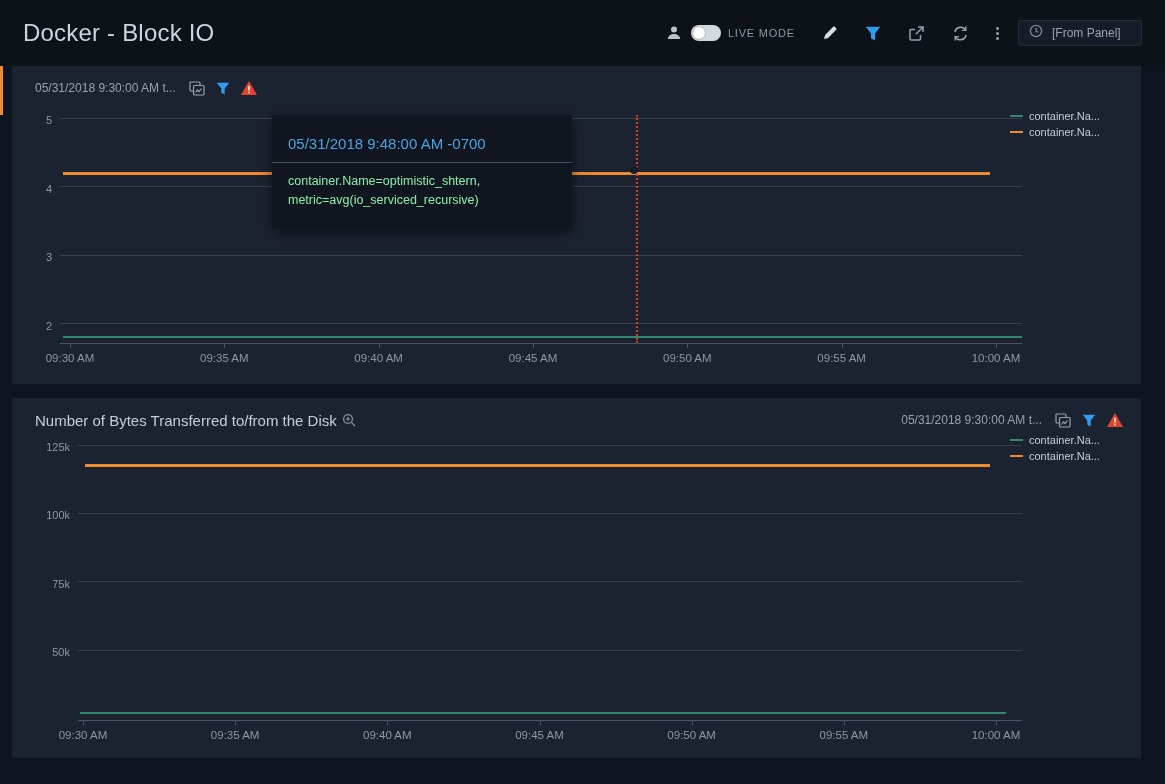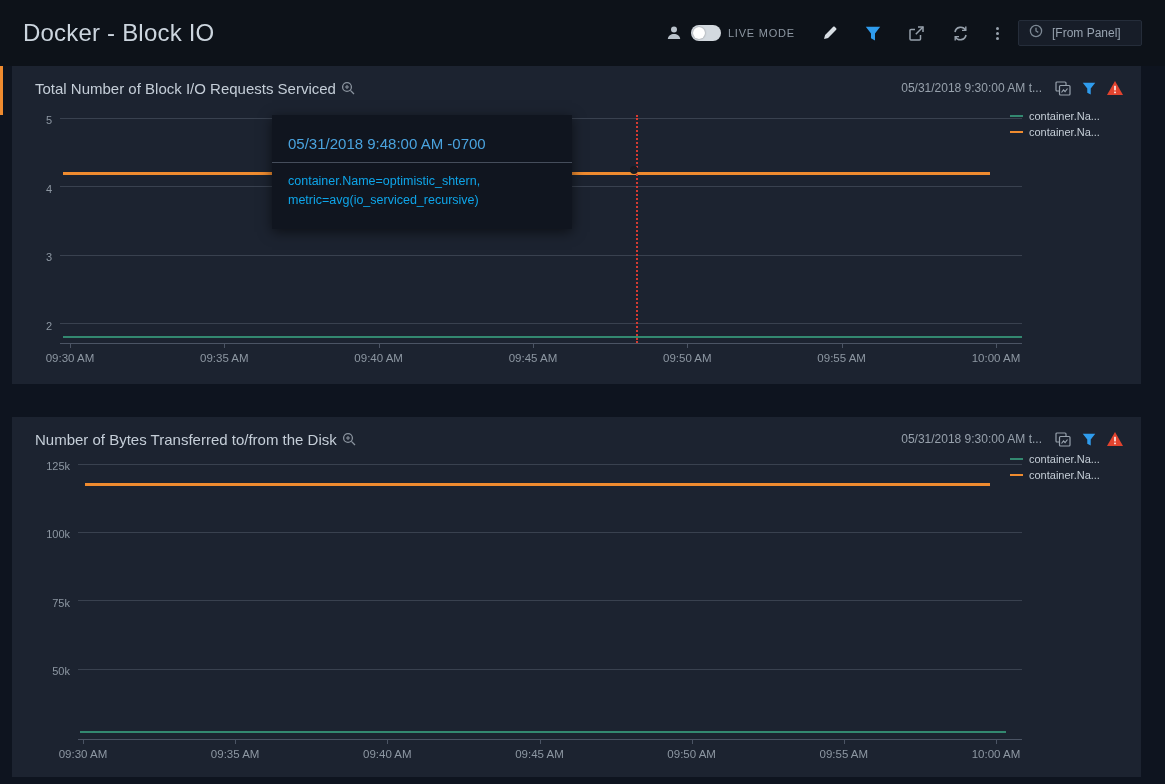--- a/index.html
+++ b/index.html
@@ -23,21 +23,21 @@
              display:flex; align-items:center; gap:9px; padding:0 10px; cursor:pointer; }
   .timebox span.txt { font-size:12px; color:#98a3b0; }
 
   
   .edge-blue { position:absolute; left:0; top:52px; width:3px; height:6px; background:#2f9ced; }
   .edge-orange { position:absolute; left:0; top:58px; width:3px; height:57px; background:#ef8b2f; }
 
   
   .panel { position:absolute; left:12px; width:1129px; background:#1c2330; }
   .panel1 { top:66px; height:318px; }
-  .panel2 { top:417px; height:360px;padding-left:16px; }
+  .panel2 { top:398px; height:360px;padding-left:16px; }
   .panel-head { position:absolute; top:10px; left:23px; right:18px; height:24px;
                 display:flex; align-items:center; justify-content:space-between; }
   .panel-title-wrap { display:flex; align-items:center; gap:5px; }
   .panel-title { font-size:15px; color:#c5ced8; }
   .panel-head-right { display:flex; align-items:center; gap:11px;justify-content:center; }
   .range-text { font-size:12px; color:#97a1ac; margin-right:2px; }
   .ph-icon { display:flex; align-items:center; cursor:pointer; }
 
   
   .legend { position:absolute; right:13px; display:flex; flex-direction:column; gap:4px; width:118px; }
@@ -50,21 +50,21 @@
   .plot { position:absolute; inset:0; }
 
   
   .tooltip { position:absolute; left:260px; top:49px; width:300px; height:114px; background:#10151f;
              box-shadow:0 3px 12px rgba(0,0,0,.55); padding:12px 16px 0; z-index:6; }
   .tt-value-row { display:flex; align-items:center; gap:9px; margin-top:2px; }
   .tt-dot { width:11px; height:11px; border-radius:50%; }
   .tt-value { font-size:19px; color:#e9eef3; }
   .tt-time { font-size:15px; color:#4aa3de; margin-top:8px; }
   .tt-divider { border:none; border-top:1px solid #454d5b; margin:10px -16px 9px; }
-  .tt-line { font-size:12.5px; color:#0ea5e9; line-height:1.5; }
+  .tt-line { font-size:12.5px; color:#86efac; line-height:1.5; }
 </style>
 </head>
 <body>
 
 <div class="screen">
 
   <div class="edge-blue"></div>
   <div class="edge-orange"></div>
 
   <header class="topbar">
@@ -117,30 +117,20 @@
               <path d="M7 3.8V7l2.3 1.4"></path>
             </svg>
         </span>
         <span class="txt">[From Panel]</span>
       </div>
     </div>
   </header>
 
   <section class="panel panel1">
     <div class="panel-head">
-      <div class="panel-title-wrap">
-        <span class="panel-title">Total Number of Block I/O Requests Serviced</span>
-        <span class="ph-icon">
-          <svg width="14" height="14" viewBox="0 0 14 14" fill="none" stroke="#8a939e" stroke-width="1.3">
-              <circle cx="6" cy="6" r="4.4"></circle>
-              <path d="M9.4 9.4L13 13"></path>
-              <path d="M6 4v4M4 6h4" stroke-width="1.1"></path>
-            </svg>
-        </span>
-      </div>
       <div class="panel-head-right">
         <span class="range-text">05/31/2018 9:30:00 AM t...</span>
         <span class="ph-icon">
           <svg width="16" height="15" viewBox="0 0 16 15" fill="none" stroke="#97a1ac" stroke-width="1.2">
               <rect x="1" y="1" width="10" height="9" rx="1"></rect>
               <rect x="4.5" y="4.5" width="10.5" height="9.5" rx="1" fill="#1c2330"></rect>
               <path d="M6.5 11.5l2-2.5 1.6 1.5 2.4-3"></path>
             </svg>
         </span>
         <span class="ph-icon">

